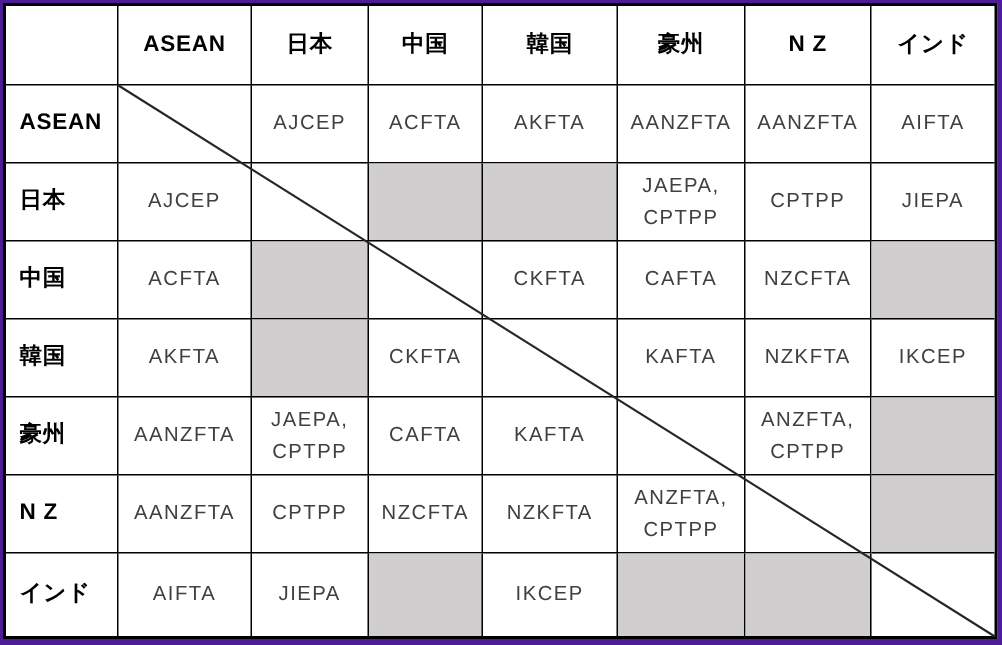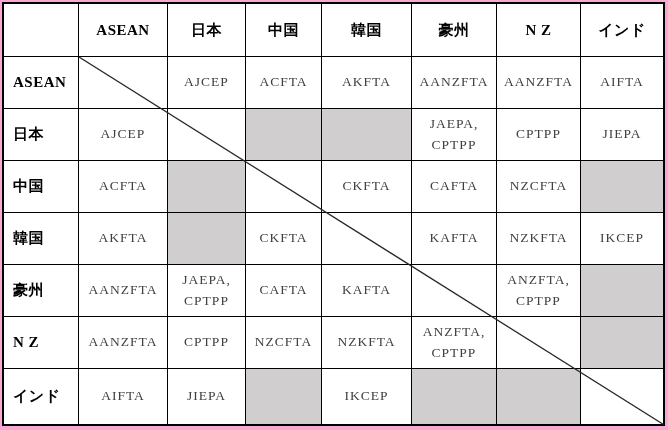--- a/index.html
+++ b/index.html
@@ -1,20 +1,20 @@
 <!DOCTYPE html>
 <html><head>
 <meta charset="utf-8">
 <style>
   html,body{margin:0;padding:0;background:#fff;}
   .canvas{
     position:relative;
     width:668px;height:430px;
-    background:#f9a8d4;
-    font-family:Liberation Serif, serif;
+    background:#4c1d95;
+    font-family:Liberation Sans, sans-serif;
     overflow:hidden;
   }
   .grid{
     position:absolute;left:2px;top:2px;
     display:grid;
     grid-template-columns:75px 89px 78px 76px 90px 85px 84px 82px;
     grid-template-rows:53px 52px 52px 52px 52px 52px 52px 55px;
     border:2px solid #000;
     background:#fff;
   }

